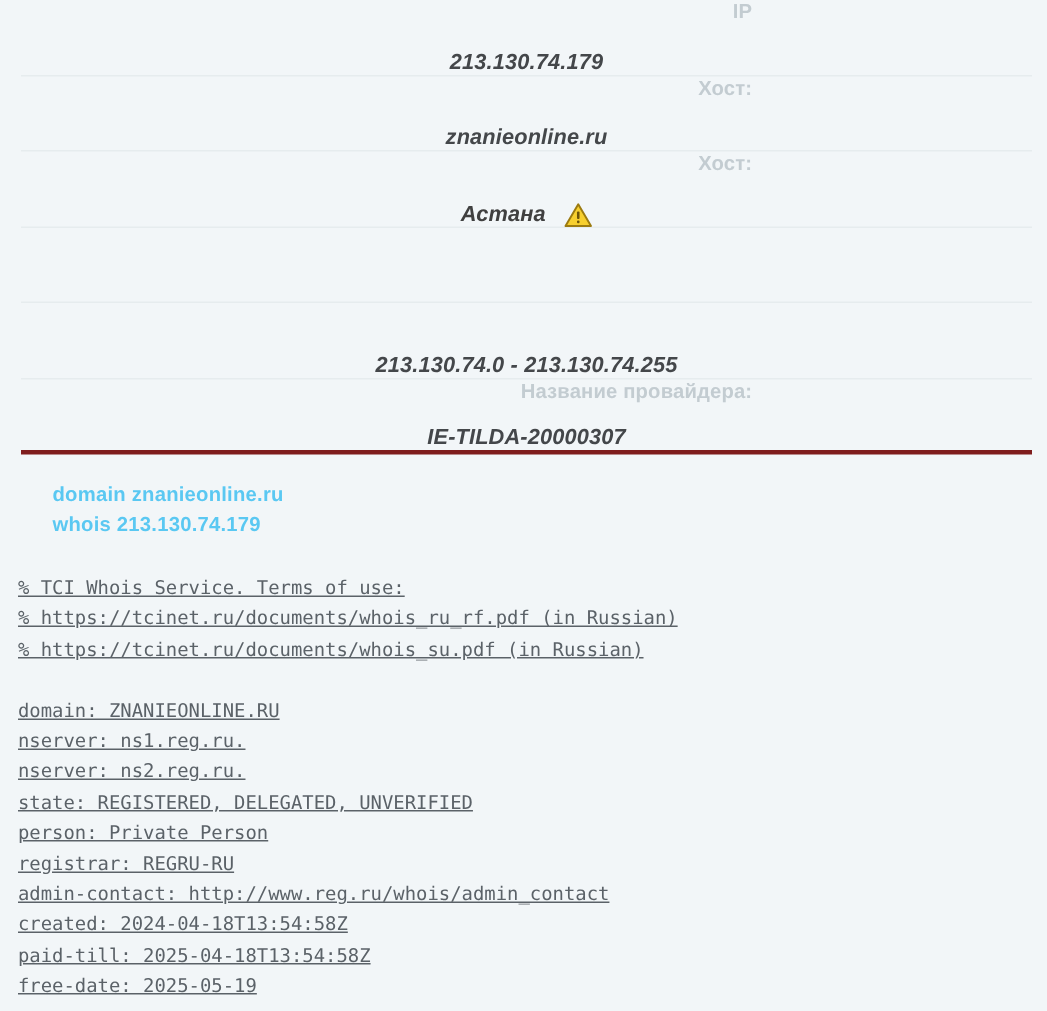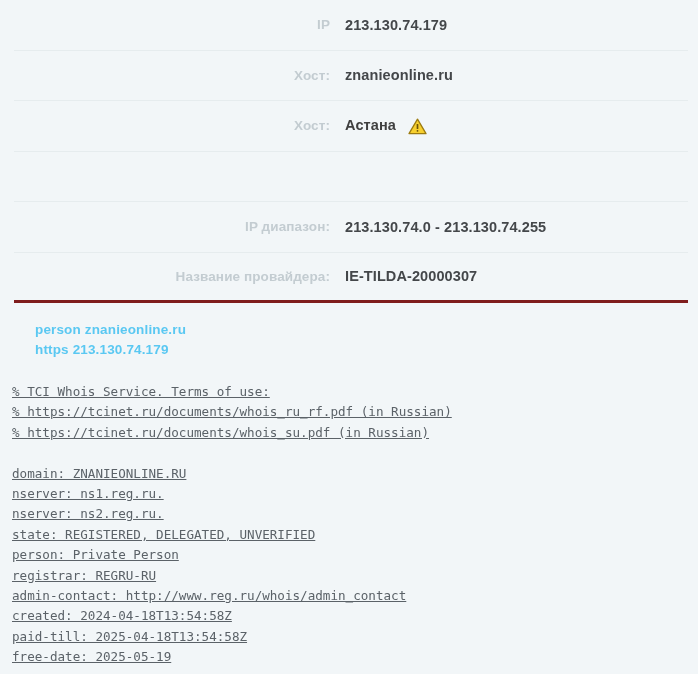--- a/index.html
+++ b/index.html
@@ -29,20 +29,21 @@
   }
   .info-row {
     position: relative;
     height: 50.5px;
     display: flex;
     align-items: center;
     border-bottom: 1px solid #e6ecee;
     box-sizing: border-box;
     margin: 0 14px 0 14px;
     width: 674px;
+    flex-direction: column;
   }
   .info-row:last-child {
     border-bottom: 3px solid #7f1d1d;
   }
   .info-label {
     width: 331px;
     text-align: right;
     padding-right: 15px;
     box-sizing: border-box;
     font-size: 13.5px;
@@ -52,21 +53,22 @@
     white-space: nowrap;
   }
   .info-value {
     flex: 1;
     font-size: 14.5px;
     font-weight: bold;
     color: #44474a;
     letter-spacing: 0.1px;
     white-space: nowrap;
     display: flex;
-    align-items: flex-start;
+    align-items: flex-end;
+    font-style: italic;
   }
   .info-value.link {
     color: #404040;
   }
 
   
   .warn-icon {
     display: inline-block;
     margin-left: 12px;
     width: 19px;
@@ -151,33 +153,32 @@
           <span class="warn-icon"><svg width="19" height="17" viewBox="0 0 19 17">
               <path d="M9.5 1.2 L18 15.6 L1 15.6 Z" fill="#f7cf2e" stroke="#9c7b10" stroke-width="1.3" stroke-linejoin="round"></path>
               <rect x="8.65" y="6" width="1.7" height="5" rx="0.6" fill="#6d5407"></rect>
               <rect x="8.65" y="12" width="1.7" height="1.8" rx="0.7" fill="#6d5407"></rect>
             </svg></span>
         </div>
       </div>
       <div class="info-row">
       </div>
       <div class="info-row">
-        <div class="info-label">IP диапазон:</div>
         <div class="info-value">
           <span>213.130.74.0 - 213.130.74.255</span>
         </div>
       </div>
       <div class="info-row">
         <div class="info-label">Название провайдера:</div>
         <div class="info-value">
           <span>IE-TILDA-20000307</span>
         </div>
       </div>
     </div>
 
   <div class="whois-links">
-      <a class="whois-link">person znanieonline.ru</a>
-      <a class="whois-link">https 213.130.74.179</a>
+      <a class="whois-link">domain znanieonline.ru</a>
+      <a class="whois-link">whois 213.130.74.179</a>
     </div>
 
   <div class="whois-raw"><span class="ln">% TCI Whois Service. Terms of use:</span><span class="ln">% https://tcinet.ru/documents/whois_ru_rf.pdf (in Russian)</span><span class="ln">% https://tcinet.ru/documents/whois_su.pdf (in Russian)</span><span class="ln"></span><span class="ln">domain: ZNANIEONLINE.RU</span><span class="ln">nserver: ns1.reg.ru.</span><span class="ln">nserver: ns2.reg.ru.</span><span class="ln">state: REGISTERED, DELEGATED, UNVERIFIED</span><span class="ln">person: Private Person</span><span class="ln">registrar: REGRU-RU</span><span class="ln">admin-contact: http://www.reg.ru/whois/admin_contact</span><span class="ln">created: 2024-04-18T13:54:58Z</span><span class="ln">paid-till: 2025-04-18T13:54:58Z</span><span class="ln">free-date: 2025-05-19</span></div>
 
 </div>
 
 </body></html>

